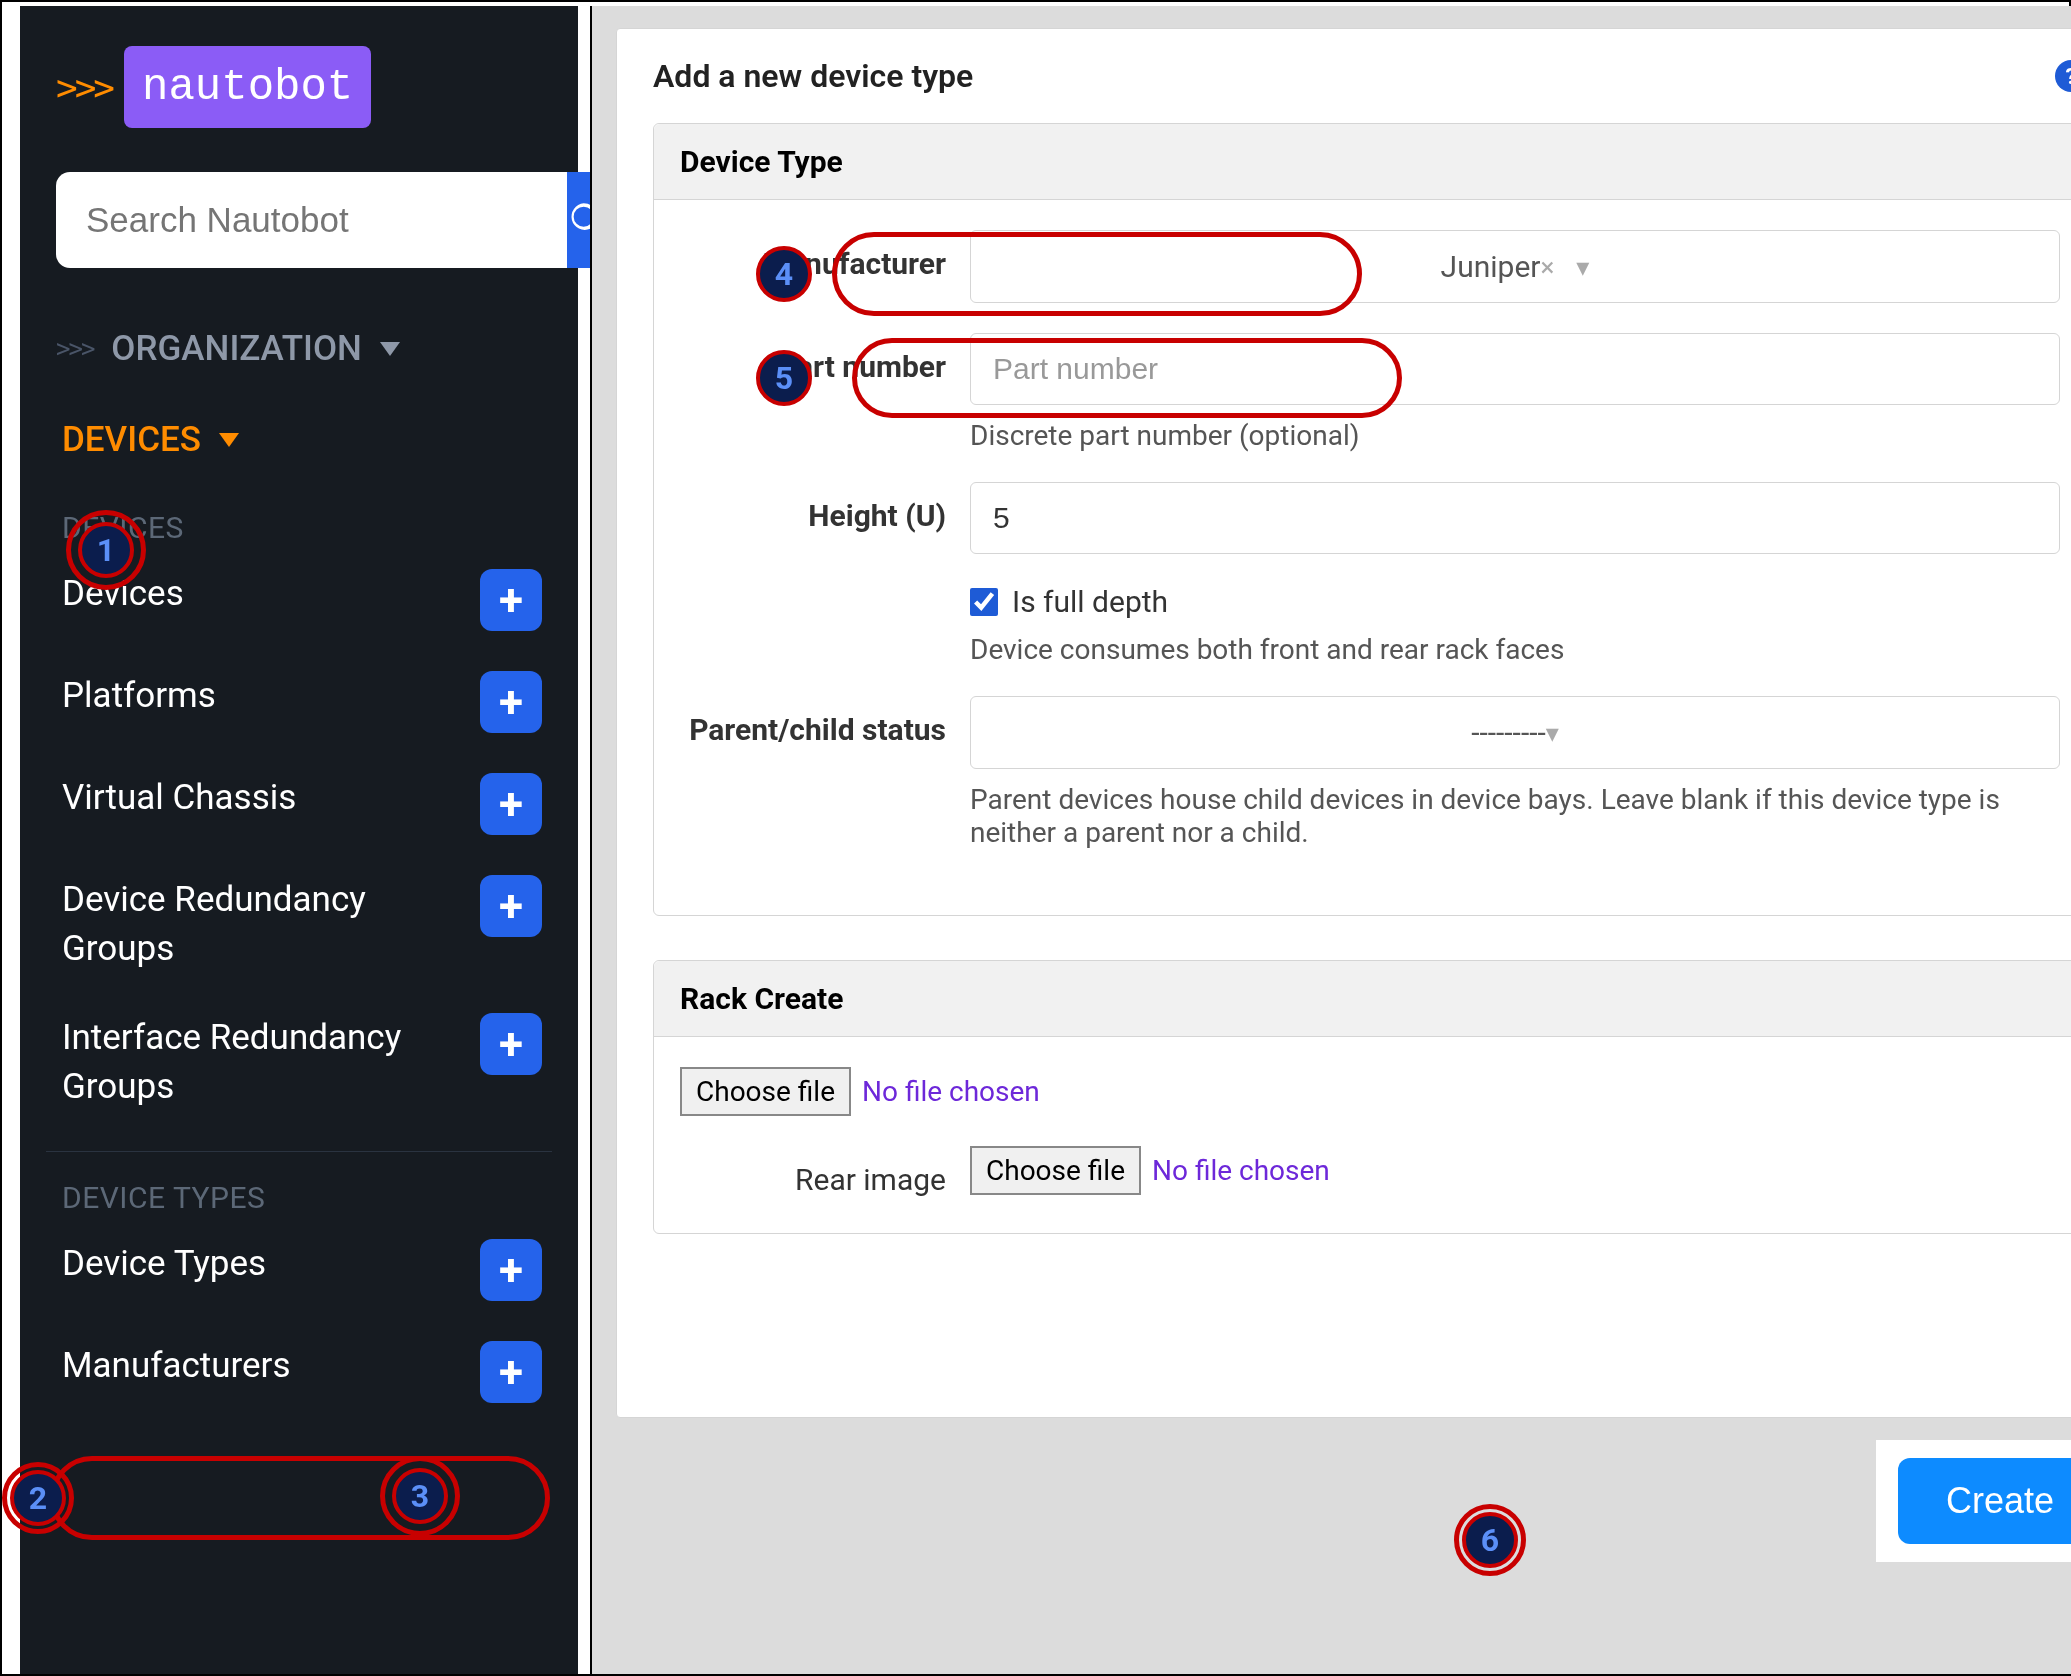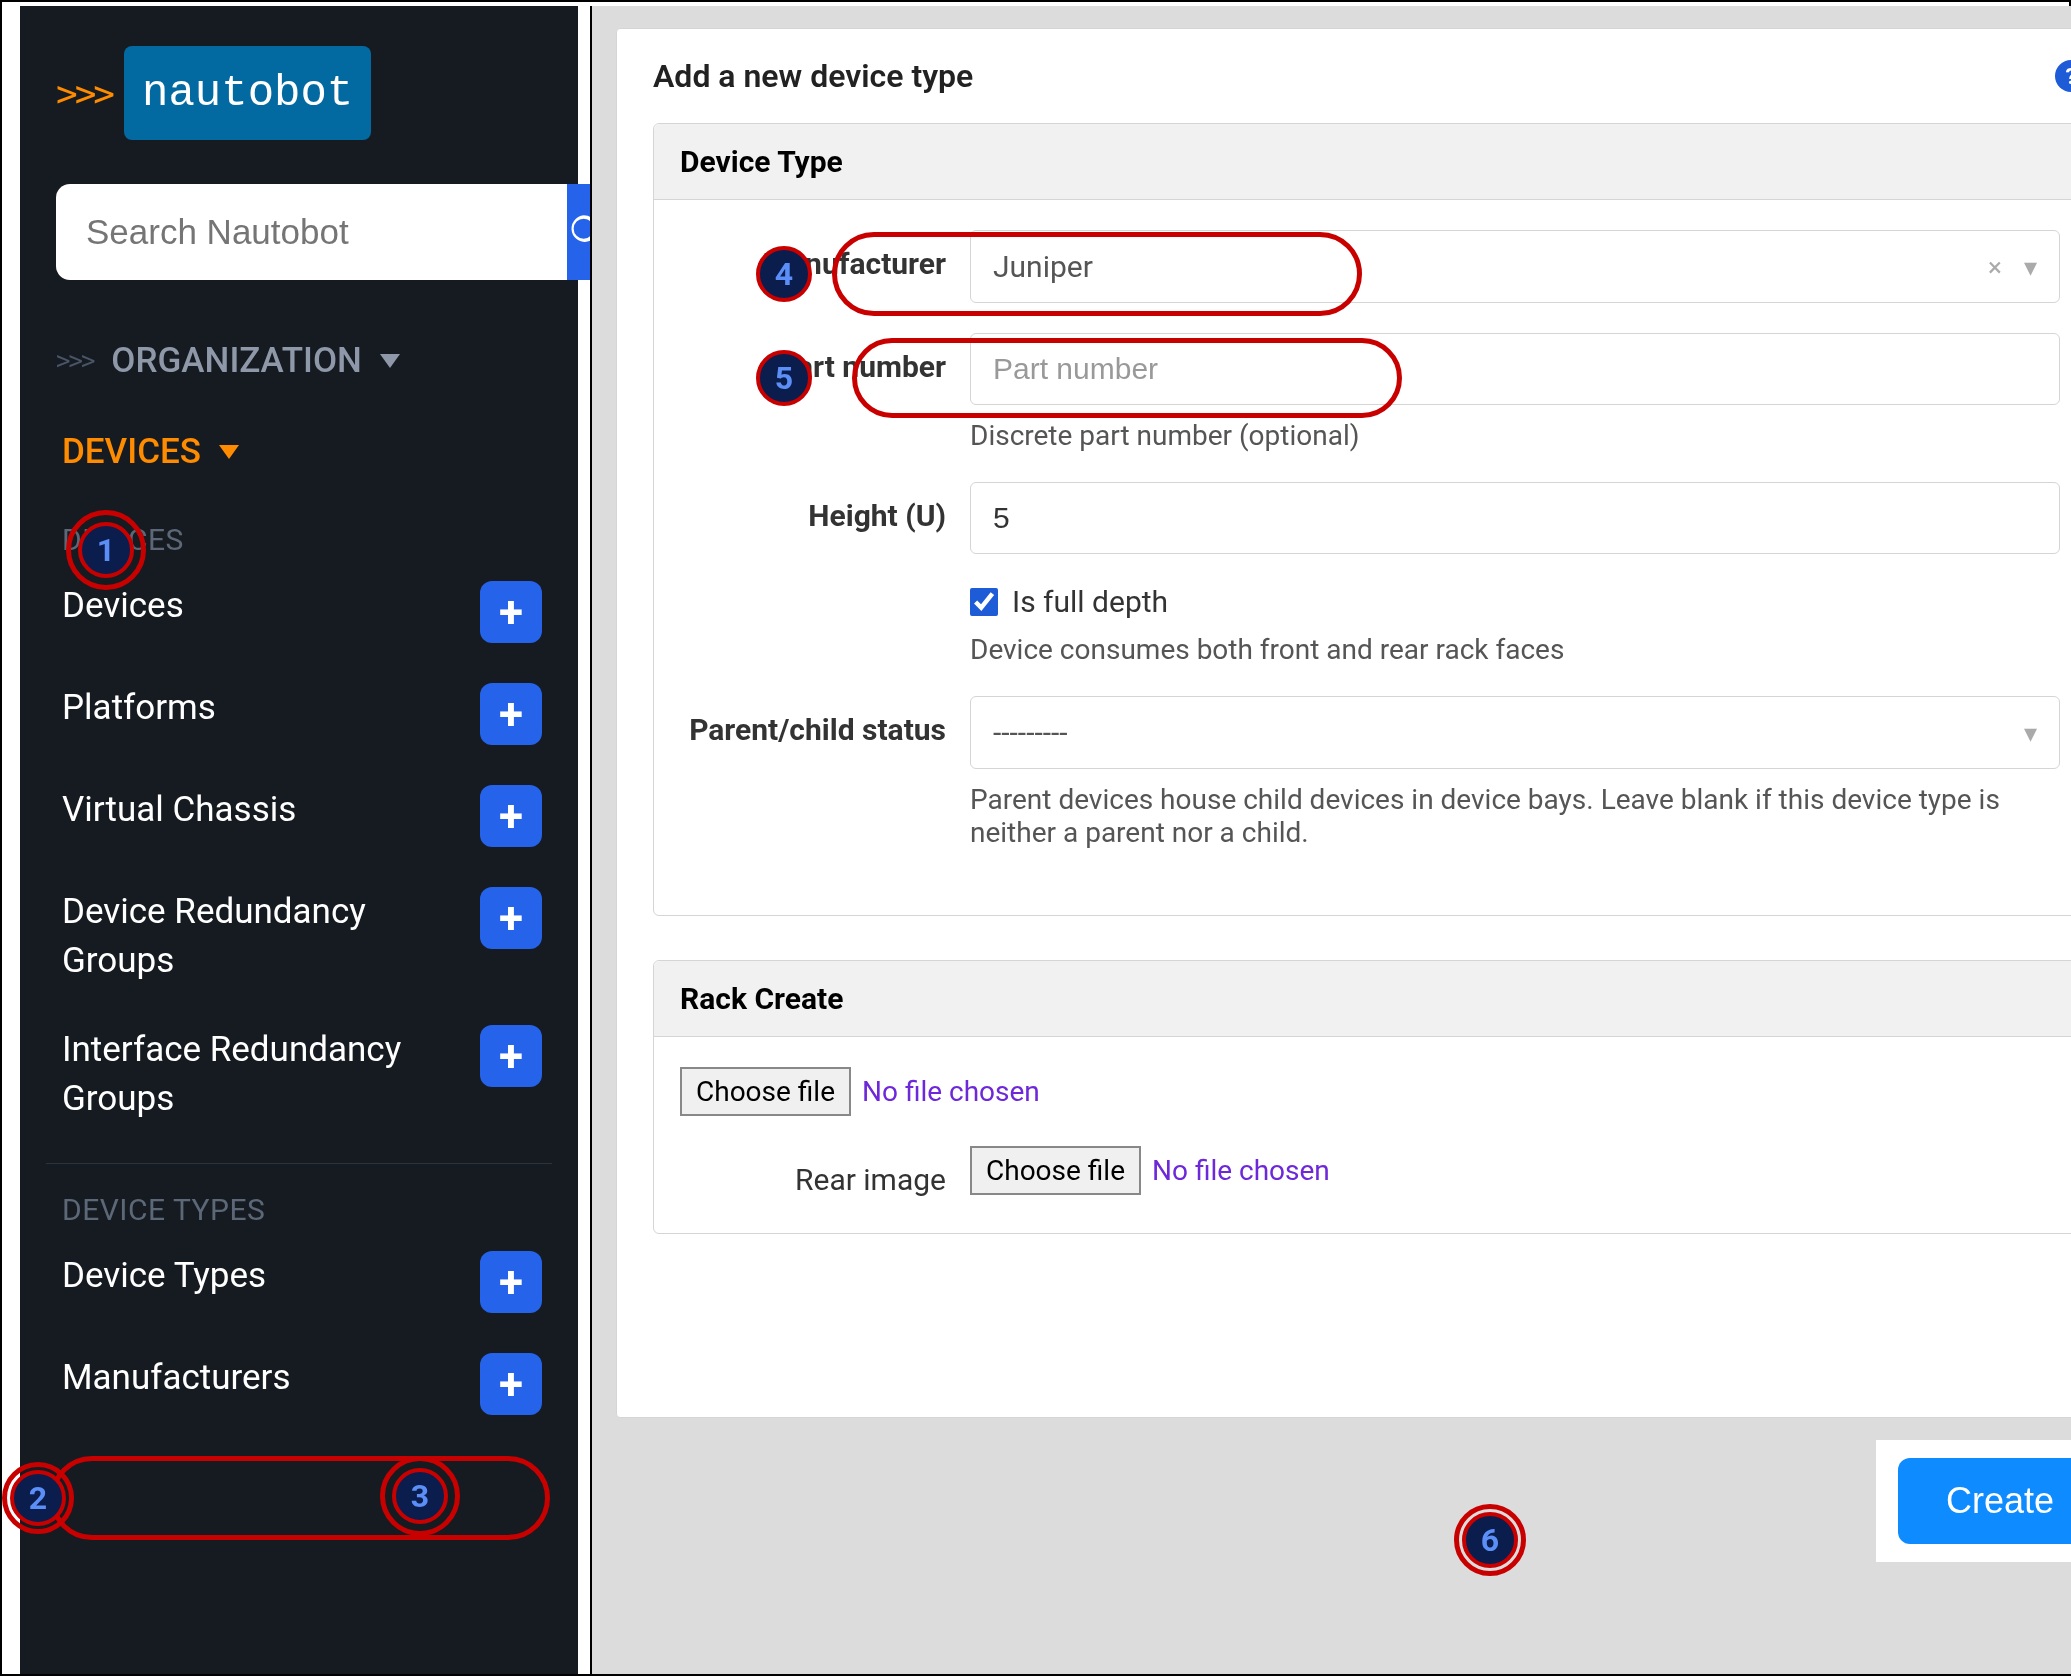--- a/index.html
+++ b/index.html
@@ -21,21 +21,21 @@
   left: 18px; top: 4px;
   width: 558px;
   height: 1668px;
   background: #161b21;
   padding: 40px 36px 0 36px;
   color: #d0d0d0;
 }
 .logo-row { display:flex; align-items:center; gap:12px; margin-bottom: 44px; }
 .logo-chevrons { color:#ff8c00; font-size:36px; letter-spacing:-3px; font-family: monospace; }
 .logo-badge {
-  background:#0369a1; color:#fff; padding:22px 18px;
+  background:#8b5cf6; color:#fff; padding:16px 18px;
   font-family:"Courier New",monospace; font-size:44px;
   border-radius:8px; font-weight:normal;
 }
 .search-row { display:flex; margin-bottom:60px; }
 .search-input {
   flex:1; background:#fff; border:none; border-radius:14px 0 0 14px;
   padding:28px 30px; font-size:35px; color:#888;
 }
 .search-btn {
   width:90px; background:#2563eb; border:none; border-radius:0 14px 14px 0;
@@ -82,21 +82,21 @@
 .panel-header {
   background:#f1f1f1; padding:20px 26px; font-size:30px; font-weight:700;
   border-bottom:1px solid #d5d5d5; border-radius:6px 6px 0 0;
 }
 .panel-body { padding:30px 26px 36px 26px; }
 .field-row { display:flex; margin-bottom:30px; align-items:flex-start; }
 .field-label { width:290px; text-align:right; font-size:30px; font-weight:700; color:#333; padding-top:16px; padding-right:24px; }
 .field-body { flex:1; }
 .select-box {
   border:1px solid #d5d5d5; border-radius:6px; padding:18px 22px;
-  display:flex; align-items:center; justify-content:space-between;
+  display:flex; align-items:center; justify-content:center;
   font-size:30px; color:#555; background:#fff;
 }
 .select-box .sel-right { display:flex; gap:22px; color:#aaa; font-size:26px; }
 .text-input {
   width:100%; border:1px solid #d5d5d5; border-radius:6px;
   padding:18px 22px; font-size:30px; color:#333;
 }
 .text-input::placeholder { color:#999; }
 .help-text { font-size:28px; color:#555; margin-top:14px; }
 .checkbox-row { display:flex; align-items:center; gap:14px; font-size:30px; color:#333; }

